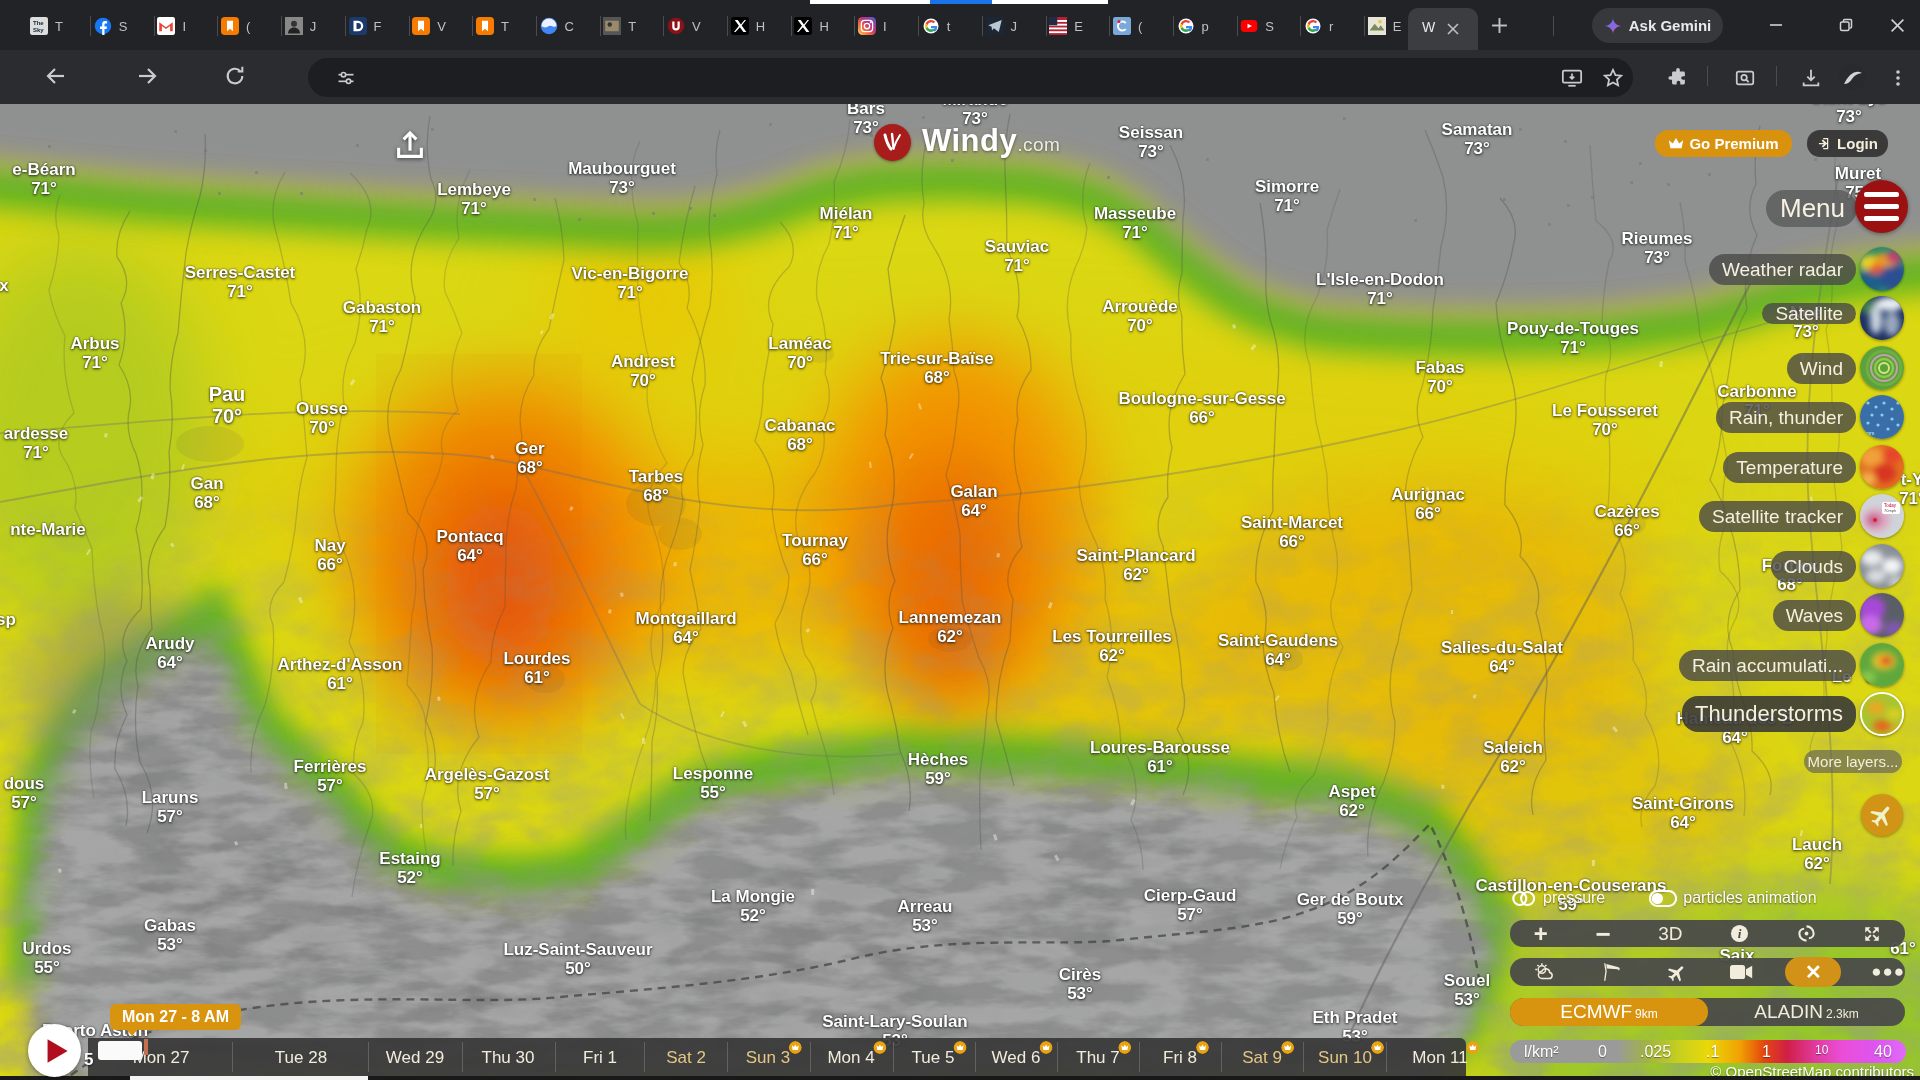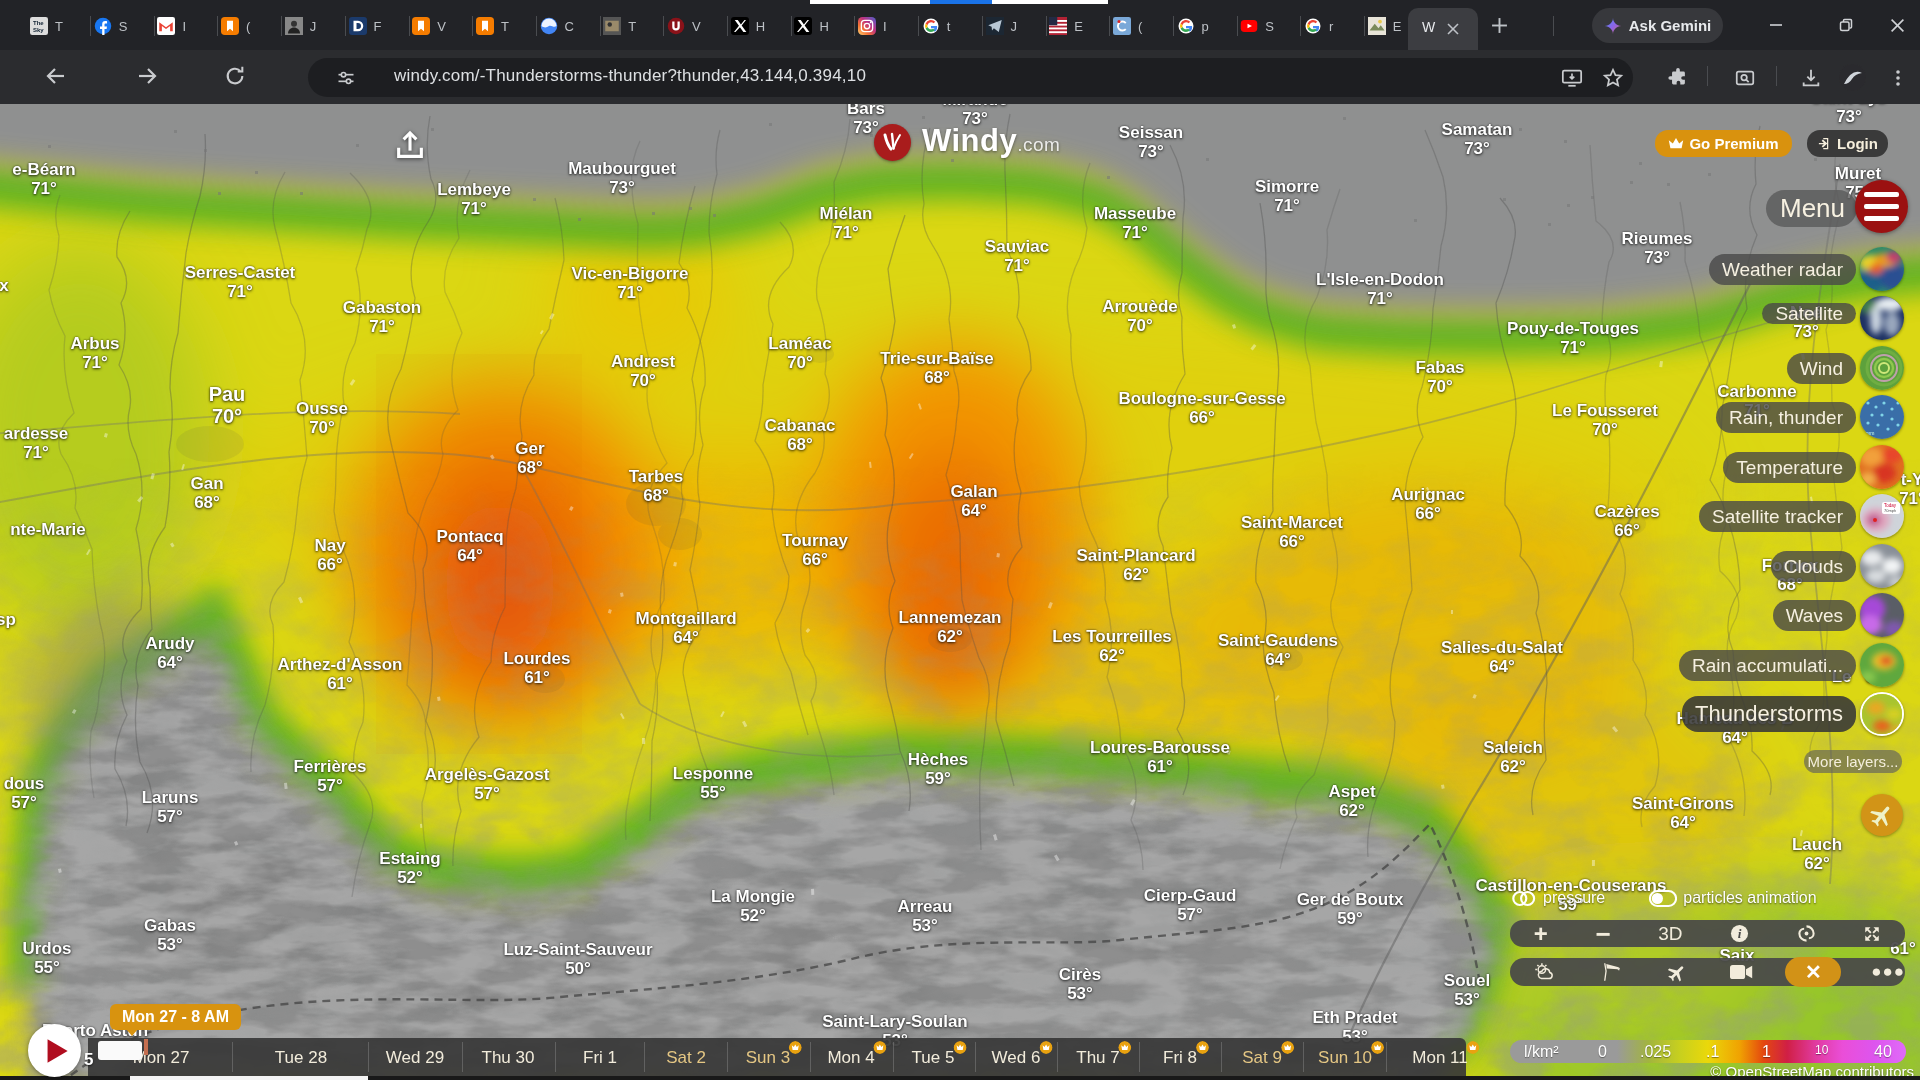--- a/index.html
+++ b/index.html
@@ -590,20 +590,24 @@
       </svg>
 <svg width="24" height="18" style="margin-left:42px" viewBox="0 0 26 18" fill="#f2ecdc">
         <rect x="0" y="1" width="17" height="16" rx="3"></rect>
         <path d="M18 6 L25 2 v14 L18 12 Z"></path>
       </svg>
 <div style="margin-left:32px;width:58px;height:30px;background:#d29217;border-radius:15px;display:flex;align-items:center;justify-content:center">
         <span style="font-size:20px;font-weight:700;color:#fff">✕</span>
       </div>
 <span style="margin-left:30px;font-size:17px;letter-spacing:1px;font-weight:700">●●●</span>
     </div>
+    <div style="position:absolute;left:1510px;top:998px;width:395px;height:28px;background:rgba(72,72,72,.93);border-radius:14px;z-index:5;color:#fff">
+<div style="position:absolute;left:0;top:0;width:198px;height:28px;background:#d9940f;border-radius:14px;display:flex;align-items:center;justify-content:center;font-size:19px">ECMWF<span style="font-size:12px;margin-left:3px;margin-top:4px">9km</span></div>
+<div style="position:absolute;left:198px;top:0;width:197px;height:28px;display:flex;align-items:center;justify-content:center;font-size:19px;color:#f2ecdc">ALADIN<span style="font-size:12px;margin-left:3px;margin-top:4px">2.3km</span></div>
+    </div>
     <div style="position:absolute;left:1510px;top:1040px;width:396px;height:23px;border-radius:12px;z-index:5;overflow:hidden;background:linear-gradient(to right,#9a9a9a 0%,#9a9a9a 27%,#a2b43f 35%,#c8d01e 43%,#ead80a 50%,#f0a202 58%,#e4480f 64%,#d01f45 70%,#e03a9e 77%,#ea4ed8 84%,#dd55ee 92%,#e06bf8 100%)">
 <div style="position:absolute;left:14px;top:3px;font-size:16px;color:#fff;text-shadow:0 1px 1px rgba(0,0,0,.4)">l/km²</div>
 <div style="position:absolute;left:88px;top:3px;font-size:16px;color:#fff;text-shadow:0 1px 1px rgba(0,0,0,.4)">0</div>
 <div style="position:absolute;left:130px;top:3px;font-size:16px;color:#fff;text-shadow:0 1px 1px rgba(0,0,0,.4)">.025</div>
 <div style="position:absolute;left:196px;top:3px;font-size:16px;color:#fff;text-shadow:0 1px 1px rgba(0,0,0,.4)">.1</div>
 <div style="position:absolute;left:252px;top:3px;font-size:16px;color:#fff;text-shadow:0 1px 1px rgba(0,0,0,.4)">1</div>
 <div style="position:absolute;left:305px;top:3px;font-size:12px;color:#fff;text-shadow:0 1px 1px rgba(0,0,0,.4)">10</div>
 <div style="position:absolute;left:364px;top:3px;font-size:16px;color:#fff;text-shadow:0 1px 1px rgba(0,0,0,.4)">40</div>
     </div>
     <div style="position:absolute;right:6px;top:1063px;font-size:15px;color:#fff;z-index:5;text-shadow:0 1px 2px rgba(0,0,0,.5)">© OpenStreetMap contributors</div>
@@ -863,21 +867,20 @@
     <svg class="nv" width="22" height="22" style="left:224px;top:65px" viewBox="0 0 24 24" fill="none" stroke="#c9cbce" stroke-width="2.2">
       <path d="M20 12 a8 8 0 1 1 -2.3 -5.6"></path>
       <path d="M20 2 v5 h-5" fill="none"></path>
     </svg>
     <svg width="20" height="20" style="position:absolute;left:336px;top:68px" viewBox="0 0 24 24" fill="none" stroke="#c9cbce" stroke-width="2">
       <line x1="3" y1="8" x2="21" y2="8"></line>
       <circle cx="9" cy="8" r="2.6" fill="#1d1e21"></circle>
       <line x1="3" y1="16" x2="21" y2="16"></line>
       <circle cx="15" cy="16" r="2.6" fill="#1d1e21"></circle>
     </svg>
-    <span id="urltxt">windy.com/-Thunderstorms-thunder?thunder,43.144,0.394,10</span>
     <svg width="22" height="22" style="position:absolute;left:1561px;top:67px" viewBox="0 0 24 24" fill="none" stroke="#c9cbce" stroke-width="1.9">
       <rect x="2" y="4" width="20" height="13" rx="1.5"></rect>
       <line x1="8" y1="20.5" x2="16" y2="20.5"></line>
       <path d="M12 7 v6 M9.5 10.5 L12 13 l2.5 -2.5" stroke-width="1.8"></path>
     </svg>
     <svg width="22" height="22" style="position:absolute;left:1602px;top:67px" viewBox="0 0 24 24" fill="none" stroke="#c9cbce" stroke-width="1.9">
       <path d="M12 3 l2.7 5.8 6.3 .7 -4.7 4.3 1.3 6.2 -5.6 -3.2 -5.6 3.2 1.3 -6.2 -4.7 -4.3 6.3 -.7 Z"></path>
     </svg>
     <svg width="22" height="22" style="position:absolute;left:1667px;top:67px" viewBox="0 0 24 24" fill="#c9cbce">
       <path d="M10 3 a2 2 0 0 1 4 0 v2 h4 a1.5 1.5 0 0 1 1.5 1.5 V10 h-2 a2 2 0 0 0 0 4 h2 v3.5 A1.5 1.5 0 0 1 18 19 h-3.5 v-2 a2 2 0 0 0 -4 0 v2 H7 a1.5 1.5 0 0 1 -1.5 -1.5 V14 h-2 a2 2 0 0 1 0 -4 h2 V6.5 A1.5 1.5 0 0 1 7 5 h3 Z"></path>

